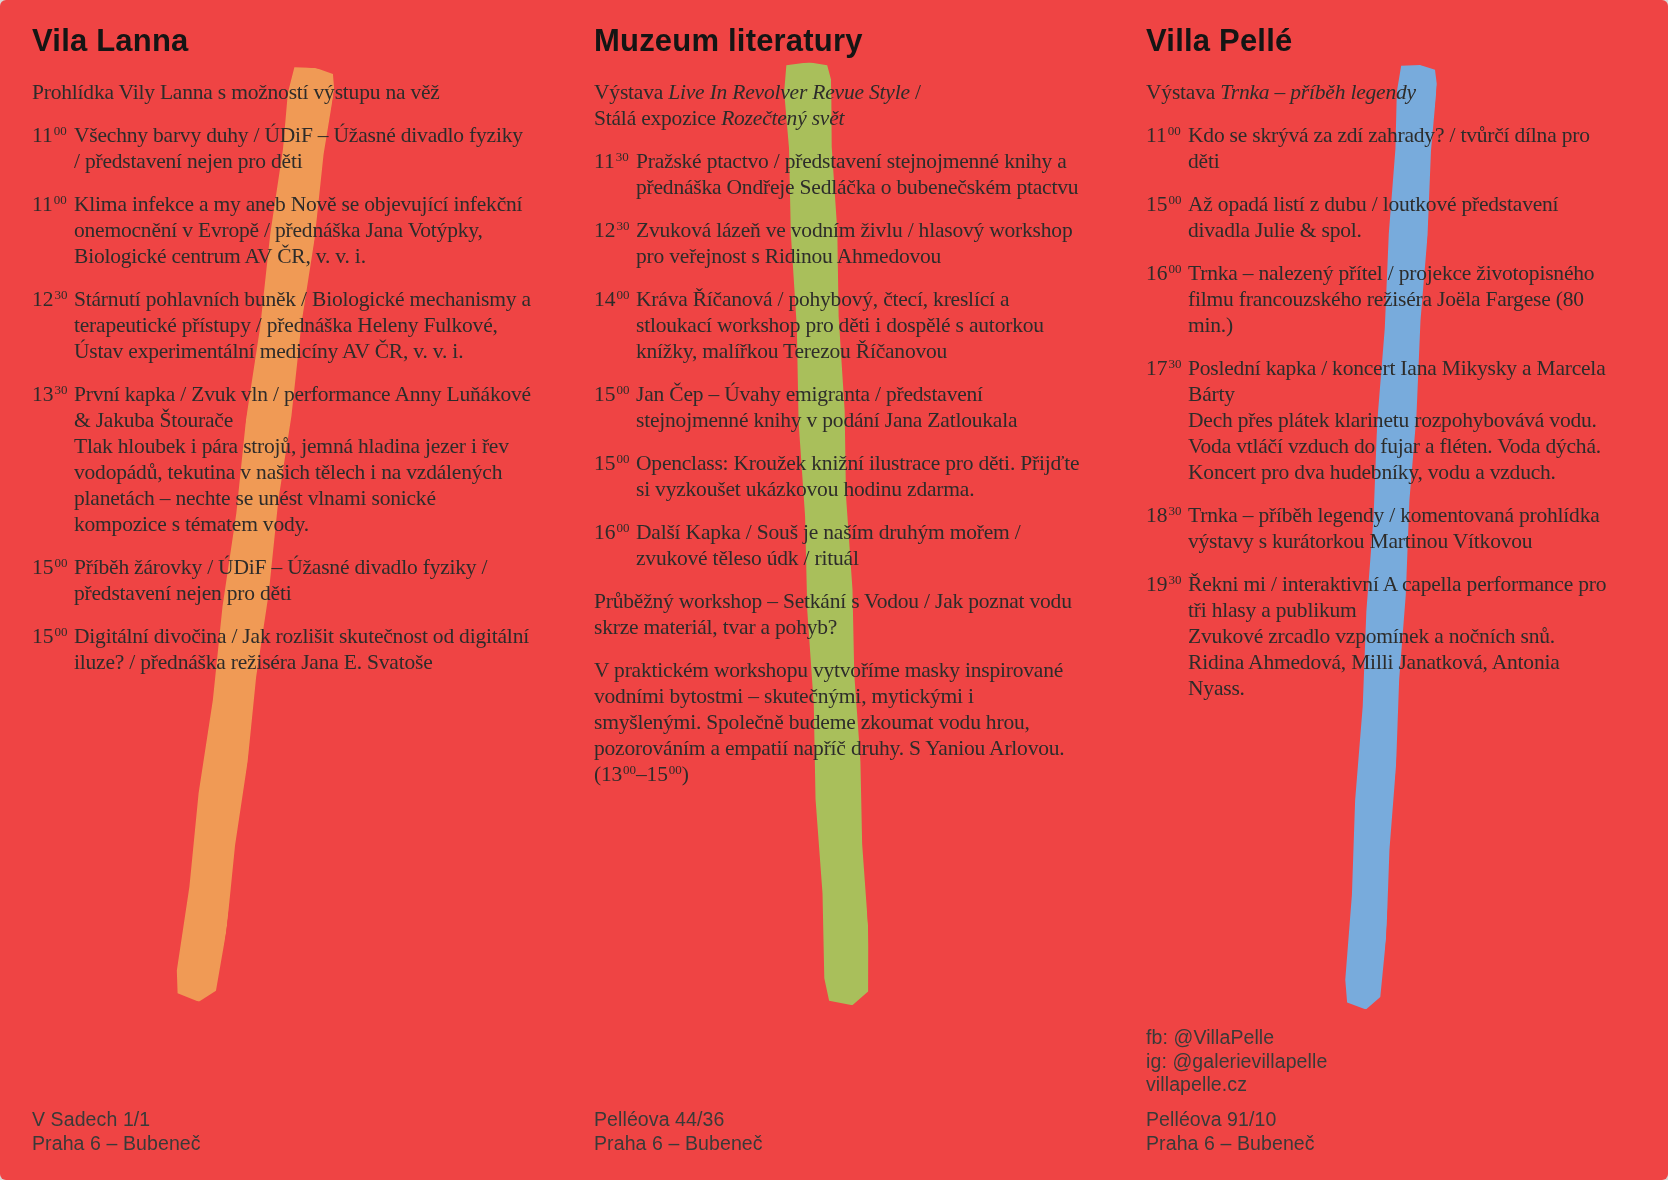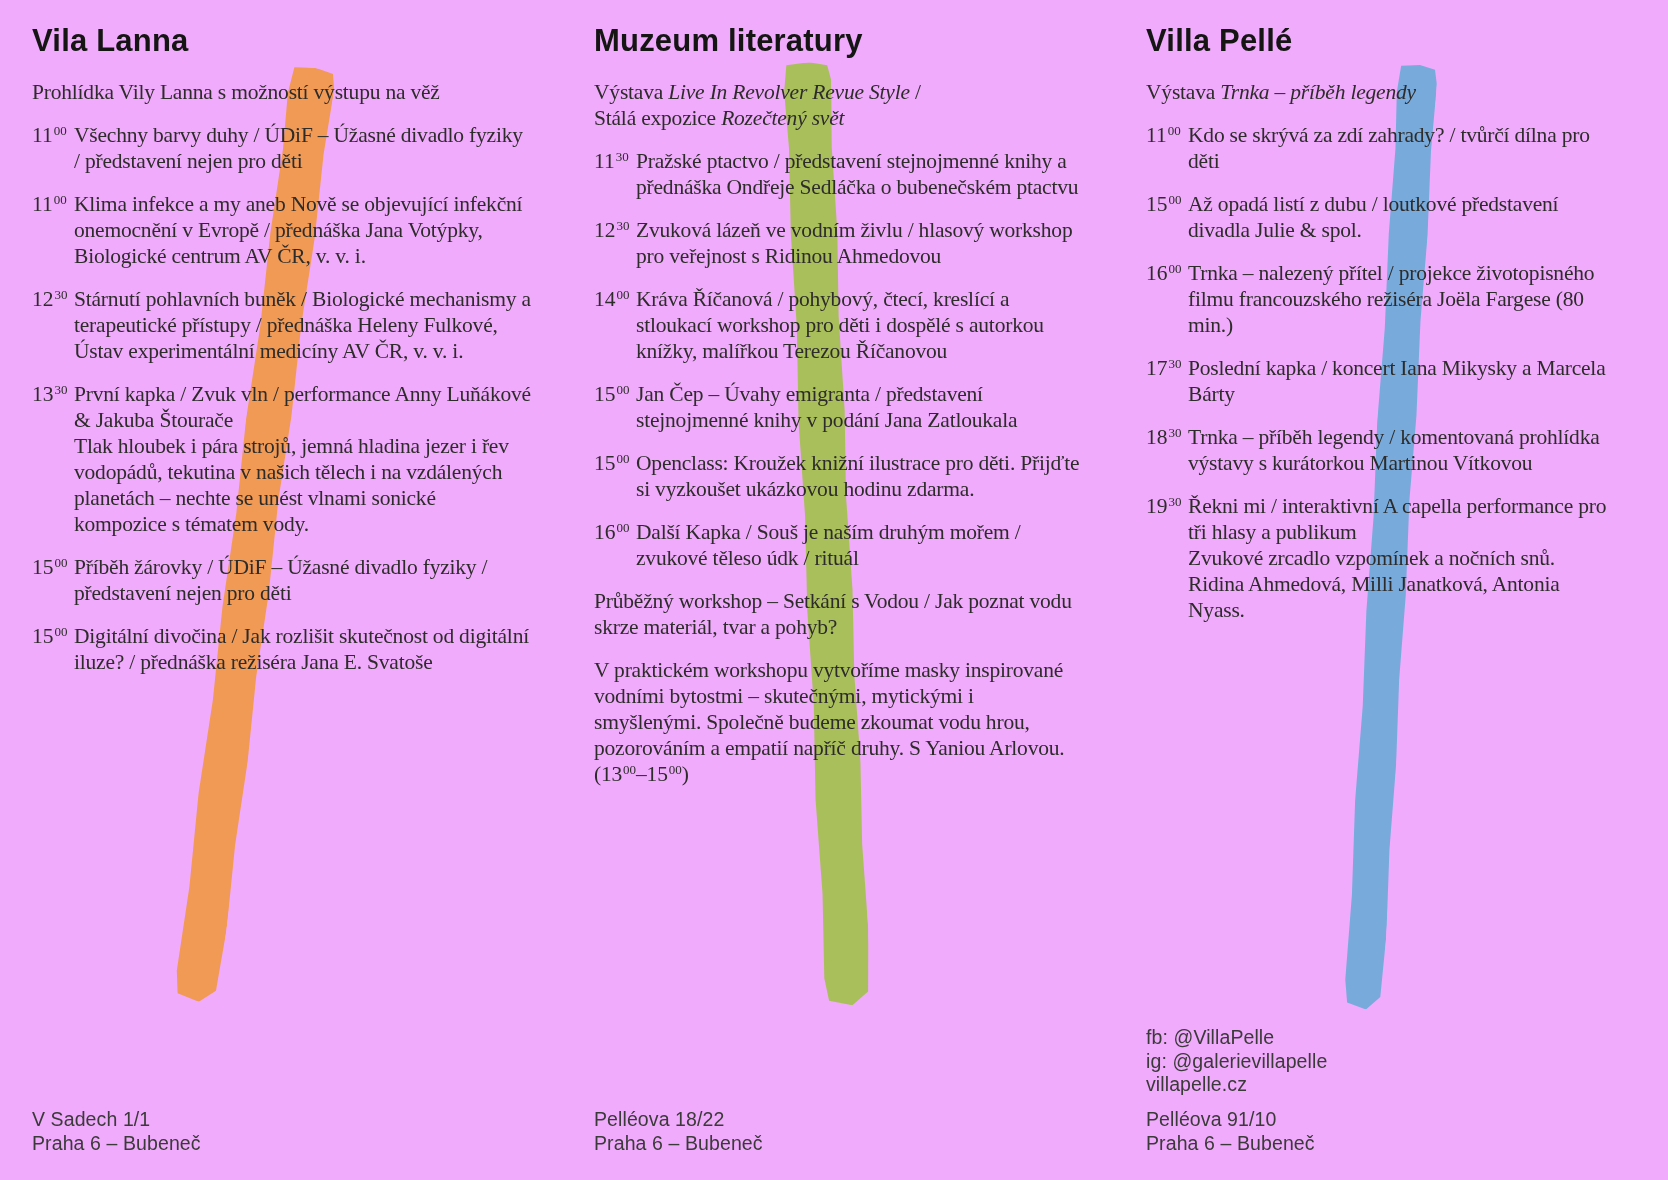--- a/index.html
+++ b/index.html
@@ -1,23 +1,24 @@
 <!DOCTYPE html>
 <html><head>
 <meta charset="utf-8">
 <style>
   html,body{margin:0;padding:0;}
   body{background:#d8d8d6;}
   .page{
     position:relative;
     width:1668px;height:1180px;
-    background:#f0abfc;
+    background:#ef4444;
     overflow:hidden;
     font-family:"Liberation Serif", serif;
     color:#2D2C2A;
+    border-radius:6px;
   }
   
   .stroke{
     position:absolute;z-index:0;
     clip-path:polygon(8% 0.2%, 55% 0%, 93% 0.4%, 100% 2%, 95% 9%, 99% 18%, 94% 27%,
       98% 37%, 93% 46%, 98% 56%, 94% 65%, 99% 74%, 95% 83%, 100% 92%, 94% 98.6%,
       60% 100%, 12% 99.4%, 4% 97%, 8% 88%, 2% 78%, 7% 68%, 2% 58%, 6% 48%,
       1% 38%, 6% 28%, 2% 18%, 6% 9%, 1% 3%);
   }
   .s0{left:231px;top:64px;width:46px;height:941px;transform:rotate(7.3deg);}
@@ -123,21 +124,21 @@
             <div class="body"><span>Openclass: Kroužek knižní ilustrace pro děti. Přijďte si vyzkoušet ukázkovou hodinu zdarma.</span></div>
           </div>
           <div class="event">
             <div class="time"><span class="th">16</span><sup class="tm">00</sup></div>
             <div class="body"><span>Další Kapka / Souš je naším druhým mořem / zvukové těleso údk / rituál</span><br></div>
           </div>
         </div>
         <p class="extra"><span>Průběžný workshop – Setkání s Vodou / Jak poznat vodu skrze materiál, tvar a pohyb?</span></p>
         <p class="extra"><span>V praktickém workshopu vytvoříme masky inspirované vodními bytostmi – skutečnými, mytickými i smyšlenými. Společně budeme zkoumat vodu hrou, pozorováním a empatií napříč druhy. S Yaniou Arlovou. (13</span><sup>00</sup><span>–15</span><sup>00</sup><span>)</span></p>
         <div class="address">
-          <div class="fline">Pelléova 18/22</div>
+          <div class="fline">Pelléova 44/36</div>
           <div class="fline">Praha 6 – Bubeneč</div>
         </div>
       </section>
       <section class="venue">
         <h2 class="venue-name">Villa Pellé</h2>
         <p class="intro"><span>Výstava </span><span class="it">Trnka – příběh legendy</span></p>
         <div class="events">
           <div class="event">
             <div class="time"><span class="th">11</span><sup class="tm">00</sup></div>
             <div class="body"><span>Kdo se skrývá za zdí zahrady? / tvůrčí dílna pro děti</span></div>
@@ -145,21 +146,21 @@
           <div class="event">
             <div class="time"><span class="th">15</span><sup class="tm">00</sup></div>
             <div class="body"><span>Až opadá listí z dubu / loutkové představení divadla Julie &amp; spol.</span></div>
           </div>
           <div class="event">
             <div class="time"><span class="th">16</span><sup class="tm">00</sup></div>
             <div class="body"><span>Trnka – nalezený přítel / projekce životopisného filmu francouzského režiséra Joëla Fargese (80 min.)</span></div>
           </div>
           <div class="event">
             <div class="time"><span class="th">17</span><sup class="tm">30</sup></div>
-            <div class="body"><span>Poslední kapka / koncert Iana Mikysky a Marcela Bárty</span><br></div>
+            <div class="body"><span>Poslední kapka / koncert Iana Mikysky a Marcela Bárty</span><br><span>Dech přes plátek klarinetu rozpohybovává vodu. Voda vtláčí vzduch do fujar a fléten. Voda dýchá. Koncert pro dva hudebníky, vodu a vzduch.</span></div>
           </div>
           <div class="event">
             <div class="time"><span class="th">18</span><sup class="tm">30</sup></div>
             <div class="body"><span>Trnka – příběh legendy / komentovaná prohlídka výstavy s kurátorkou Martinou Vítkovou</span></div>
           </div>
           <div class="event">
             <div class="time"><span class="th">19</span><sup class="tm">30</sup></div>
             <div class="body"><span>Řekni mi / interaktivní A capella performance pro tři hlasy a publikum</span><br><span>Zvukové zrcadlo vzpomínek a nočních snů. Ridina Ahmedová, Milli Janatková, Antonia Nyass.</span></div>
           </div>
         </div>

